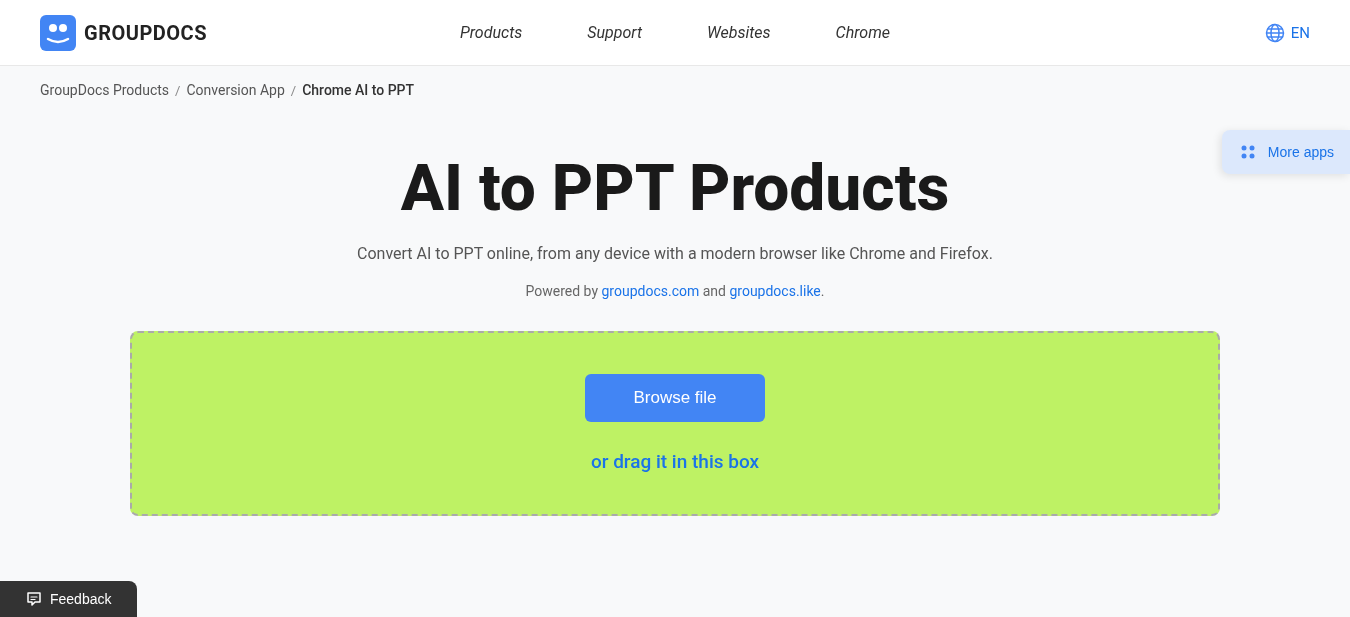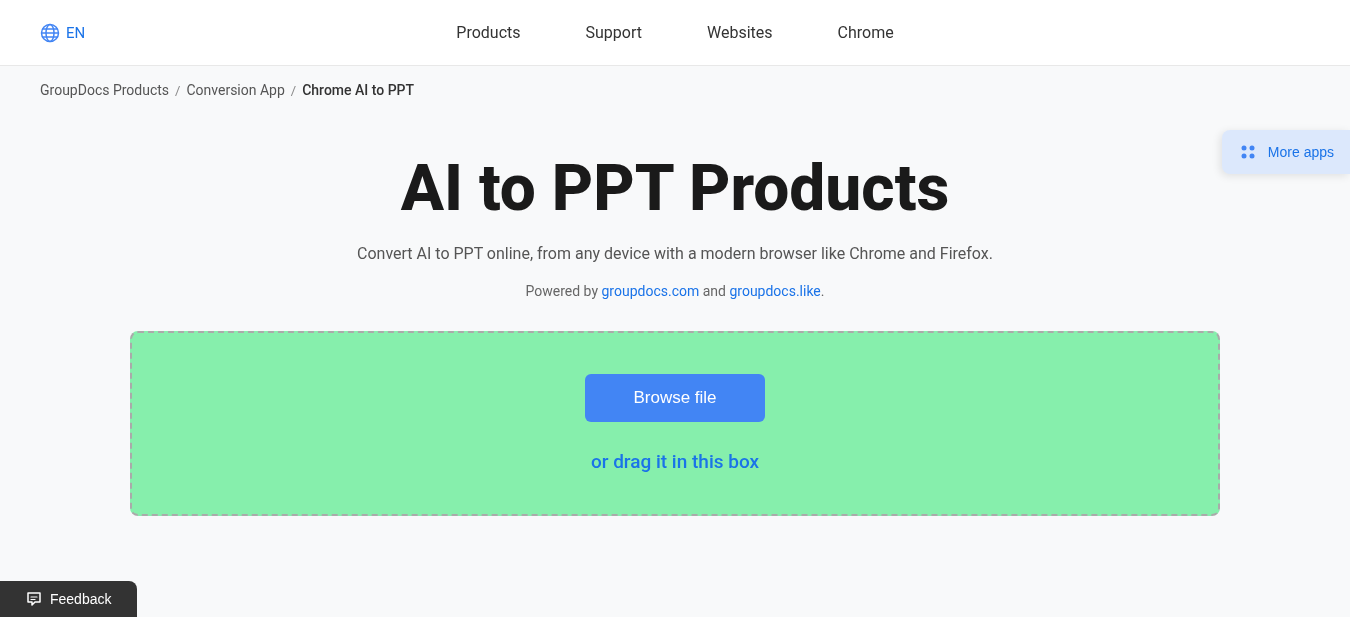--- a/index.html
+++ b/index.html
@@ -31,20 +31,21 @@
       color: #222;
       letter-spacing: 0.5px;
     }
     .header-nav {
       display: flex;
       align-items: flex-start;
       gap: 65px;
       position: absolute;
       left: 50%;
       transform: translateX(-50%);
+      font-style: italic;
     }
     .nav-item {
       font-size: 16px;
       color: #333;
       text-decoration: none;
       cursor: pointer;
       font-weight: 400;
     }
     .header-right {
       display: flex;
@@ -133,21 +134,21 @@
       color: #1a73e8;
       text-decoration: none;
     }
 
     
     .drop-zone {
       width: 1090px;
       min-height: 185px;
       border: 2px dashed #aaa;
       border-radius: 8px;
-      background: #86efac;
+      background: #bef264;
       display: flex;
       flex-direction: column;
       align-items: center;
       justify-content: center;
       gap: 28px;
       padding: 40px;
     }
 
     .browse-btn {
       background: #4285f4;
@@ -185,20 +186,29 @@
       gap: 8px;
       cursor: pointer;
       font-size: 14px;
       font-weight: 500;
     }
   </style>
 </head>
 <body>
 
 <header class="header">
+  <div class="header-left">
+    <svg class="logo-icon" viewBox="0 0 36 36" fill="none" xmlns="http://www.w3.org/2000/svg">
+      <rect width="36" height="36" rx="6" fill="#4285f4"></rect>
+      <circle cx="13" cy="13" r="4" fill="white"></circle>
+      <circle cx="23" cy="13" r="4" fill="white"></circle>
+      <path d="M8 24 Q18 30 28 24" stroke="white" stroke-width="2.5" fill="none" stroke-linecap="round"></path>
+    </svg>
+    <span class="logo-text">GROUPDOCS</span>
+  </div>
 
   <nav class="header-nav">
     <a class="nav-item">Products</a>
     <a class="nav-item">Support</a>
     <a class="nav-item">Websites</a>
     <a class="nav-item">Chrome</a>
   </nav>
 
   <div class="header-right">
     <svg class="globe-icon" viewBox="0 0 20 20" fill="none" xmlns="http://www.w3.org/2000/svg">

